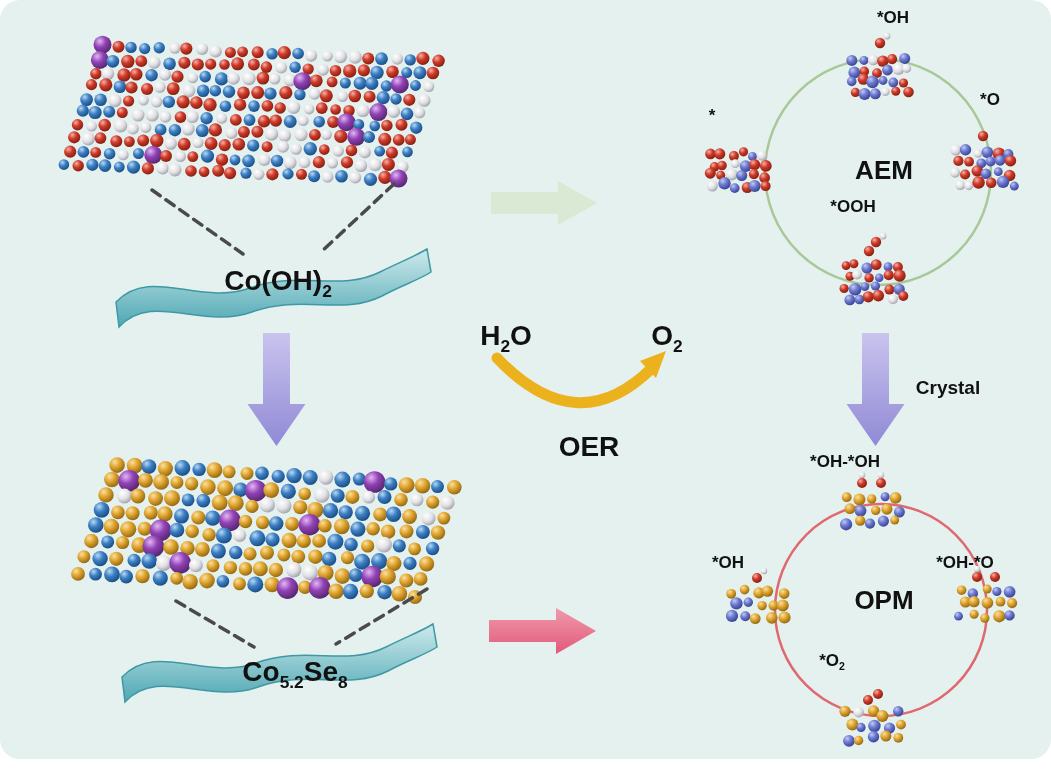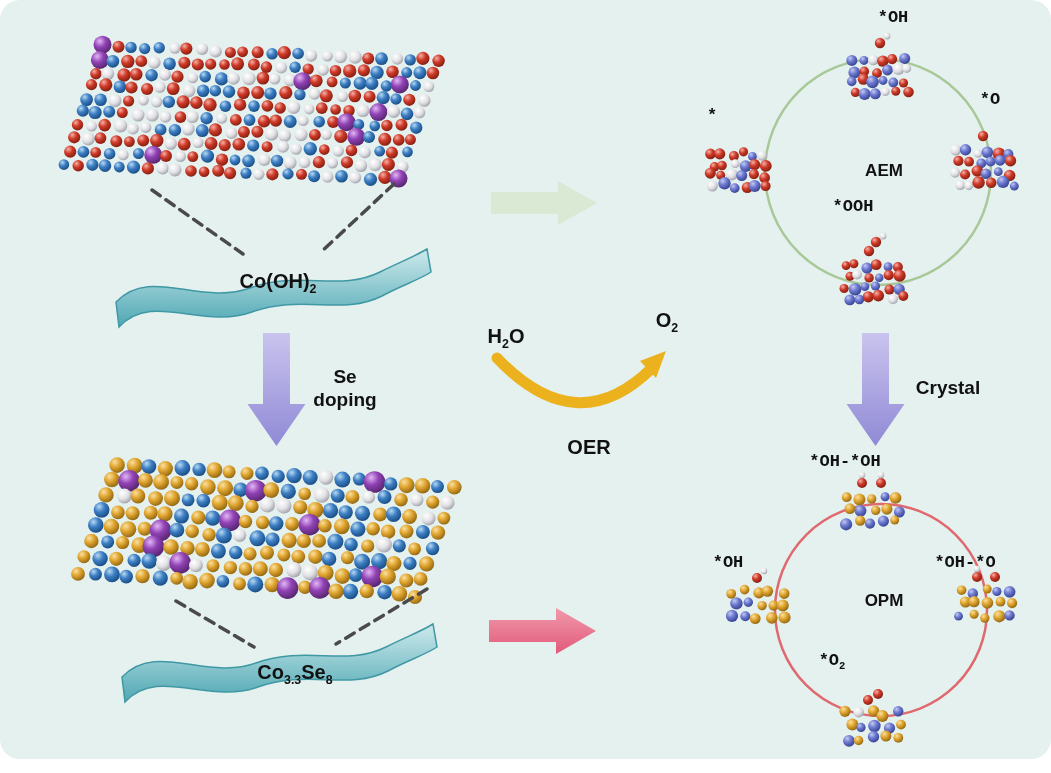--- a/index.html
+++ b/index.html
@@ -4,21 +4,21 @@
 <style>
   html,body{margin:0;padding:0;background:#ffffff;}
   .stage{position:relative;width:1051px;height:773px;background:#ffffff;overflow:hidden;
          font-family:"Liberation Sans",sans-serif;}
   .panel{position:absolute;left:0;top:0;width:1051px;height:759px;background:#e4f1ef;
          border-radius:20px;}
   svg.gfx{position:absolute;left:0;top:0;z-index:1;}
   .lbl{position:absolute;transform:translate(-50%,-50%);font-weight:bold;color:#111;
        text-align:center;line-height:1.22;white-space:nowrap;z-index:2;}
   .lbl.wrap{white-space:normal;}
-  .f21{font-size:17px;} .f20{font-size:20px;} .f19{font-size:19px;} .f17{font-size:17px;font-family:Liberation Mono, monospace;}
+  .f21{font-size:26px;} .f20{font-size:28px;} .f19{font-size:19px;} .f17{font-size:17px;}
   sub{font-size:62%;line-height:0;}
   .dash{stroke:#4a4a4a;stroke-width:3.5;stroke-dasharray:10 7;stroke-linecap:round;fill:none;}
 </style>
 </head>
 <body>
 
 <div class="stage">
   <div class="panel"></div>
 
   <svg class="gfx" width="1051" height="773" viewBox="0 0 1051 773">
@@ -708,24 +708,23 @@
         <circle cx="745.3" cy="616.3" r="5.0" fill="url(#g-peri)"></circle>
         <circle cx="755.2" cy="618.6" r="5.4" fill="url(#g-gold)"></circle>
         <circle cx="771.8" cy="617.9" r="5.8" fill="url(#g-gold)"></circle>
         <circle cx="784.5" cy="617.5" r="6.1" fill="url(#g-gold)"></circle>
         <circle cx="757.0" cy="578.0" r="5.0" fill="url(#g-red)"></circle>
         <circle cx="764.0" cy="571.0" r="3.2" fill="url(#g-white)"></circle>
       </g>
   </svg>
 
   <div class="lbl f20" style="left:278px;top:281px"><span>Co(OH)</span><sub>2</sub></div>
-  <div class="lbl f19 wrap" style="left:345px;top:388px;width:80px">Se doping</div>
-  <div class="lbl f20" style="left:295px;top:672px"><span>Co</span><sub>3.3</sub><span>Se</span><sub>8</sub></div>
+  <div class="lbl f20" style="left:295px;top:672px"><span>Co</span><sub>5.2</sub><span>Se</span><sub>8</sub></div>
   <div class="lbl f20" style="left:506px;top:336px"><span>H</span><sub>2</sub><span>O</span></div>
-  <div class="lbl f20" style="left:667px;top:320px"><span>O</span><sub>2</sub></div>
+  <div class="lbl f20" style="left:667px;top:336px"><span>O</span><sub>2</sub></div>
   <div class="lbl f20" style="left:589px;top:447px">OER</div>
   <div class="lbl f21" style="left:884px;top:171px">AEM</div>
   <div class="lbl f19" style="left:948px;top:388px">Crystal</div>
   <div class="lbl f21" style="left:884px;top:601px">OPM</div>
   <div class="lbl f17" style="left:893px;top:18px">*OH</div>
   <div class="lbl f17" style="left:990px;top:100px">*O</div>
   <div class="lbl f17" style="left:853px;top:207px">*OOH</div>
   <div class="lbl f17" style="left:712px;top:116px">*</div>
   <div class="lbl f17" style="left:845px;top:462px">*OH-*OH</div>
   <div class="lbl f17" style="left:965px;top:563px">*OH-*O</div>

